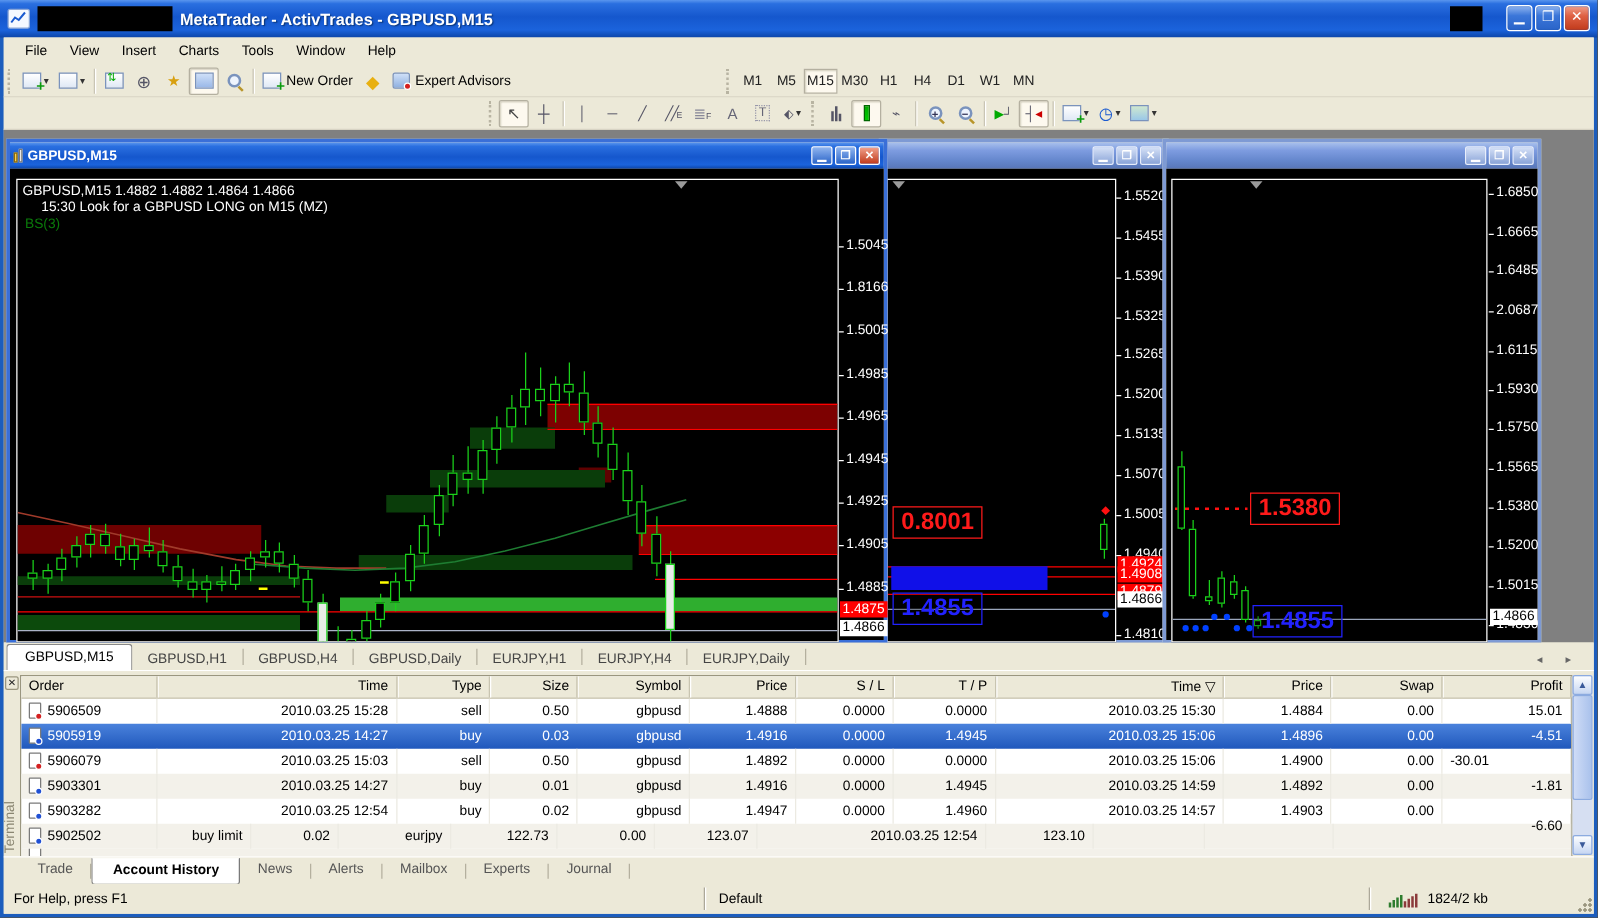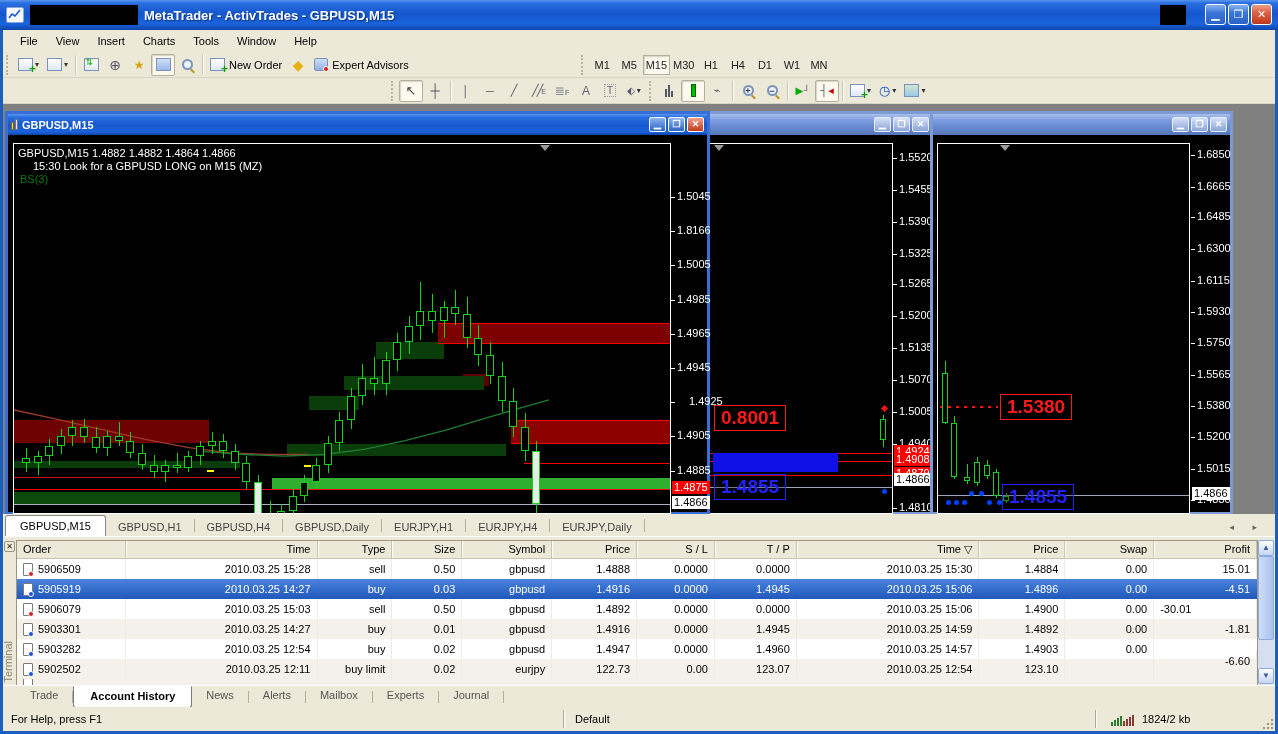--- a/index.html
+++ b/index.html
@@ -390,21 +390,21 @@
               <div class="tri" style="left: 62px;"></div>
             </div>
           <div class="axis" id="rightaxis" style="left:258px;top:8px;width:44px;height:371px">
               <div class="tick-dash" style="top: 12px;"></div>
               <div class="tick-lab" style="top: 5px;">1.6850</div>
               <div class="tick-dash" style="top: 43.635px;"></div>
               <div class="tick-lab" style="top: 36.635px;">1.6665</div>
               <div class="tick-dash" style="top: 74.415px;"></div>
               <div class="tick-lab" style="top: 67.415px;">1.6485</div>
               <div class="tick-dash" style="top: 106.05px;"></div>
-              <div class="tick-lab" style="top: 99.05px;">1.6300</div>
+              <div class="tick-lab" style="top: 99.05px;">2.0687</div>
               <div class="tick-dash" style="top: 137.685px;"></div>
               <div class="tick-lab" style="top: 130.685px;">1.6115</div>
               <div class="tick-dash" style="top: 169.32px;"></div>
               <div class="tick-lab" style="top: 162.32px;">1.5930</div>
               <div class="tick-dash" style="top: 200.1px;"></div>
               <div class="tick-lab" style="top: 193.1px;">1.5750</div>
               <div class="tick-dash" style="top: 231.735px;"></div>
               <div class="tick-lab" style="top: 224.735px;">1.5565</div>
               <div class="tick-dash" style="top: 263.37px;"></div>
               <div class="tick-lab" style="top: 256.37px;">1.5380</div>
@@ -560,21 +560,21 @@
               <div class="tick-lab" style="top: 81.2px;">1.8166</div>
               <div class="tick-dash" style="top: 122.4px;"></div>
               <div class="tick-lab" style="top: 115.4px;">1.5005</div>
               <div class="tick-dash" style="top: 156.6px;"></div>
               <div class="tick-lab" style="top: 149.6px;">1.4985</div>
               <div class="tick-dash" style="top: 190.8px;"></div>
               <div class="tick-lab" style="top: 183.8px;">1.4965</div>
               <div class="tick-dash" style="top: 225px;"></div>
               <div class="tick-lab" style="top: 218px;">1.4945</div>
               <div class="tick-dash" style="top: 259.2px;"></div>
-              <div class="tick-lab" style="top: 252.2px; margin-left: 12px;">1.4925</div>
+              <div class="tick-lab" style="top: 252.2px;">1.4925</div>
               <div class="tick-dash" style="top: 293.4px;"></div>
               <div class="tick-lab" style="top: 286.4px;">1.4905</div>
               <div class="tick-dash" style="top: 327.6px;"></div>
               <div class="tick-lab" style="top: 320.6px;">1.4885</div>
               <div class="price-tag" style="top: 337.7px; background: rgb(255, 0, 0); color: rgb(255, 255, 255);">1.4875</div>
               <div class="price-tag" style="top: 353.09px; background: rgb(255, 255, 255); color: rgb(0, 0, 0);">1.4866</div>
             </div>
         </div>
       </div>
     </div>
@@ -682,21 +682,20 @@
               <div class="td" style="width: 85px; text-align: right;">1.4947</div>
               <div class="td" style="width: 78px; text-align: right;">0.0000</div>
               <div class="td" style="width: 82px; text-align: right;">1.4960</div>
               <div class="td" style="width: 183px; text-align: right;">2010.03.25 14:57</div>
               <div class="td" style="width: 86px; text-align: right;">1.4903</div>
               <div class="td" style="width: 89px; text-align: right;">0.00</div>
               <div class="td" style="width: 103px; text-align: right; margin-top: 24px;">-6.60</div>
             </div>
             <div class="trow odd">
               <div class="td" style="width: 109px; text-align: left;"><span class="doc-ic buy"><i></i></span>5902502</div>
-              <div class="td" style="width: 192px; text-align: right;">2010.03.25 12:11</div>
               <div class="td" style="width: 75px; text-align: right;">buy limit</div>
               <div class="td" style="width: 70px; text-align: right;">0.02</div>
               <div class="td" style="width: 90px; text-align: right;">eurjpy</div>
               <div class="td" style="width: 85px; text-align: right;">122.73</div>
               <div class="td" style="width: 78px; text-align: right;">0.00</div>
               <div class="td" style="width: 82px; text-align: right;">123.07</div>
               <div class="td" style="width: 183px; text-align: right;">2010.03.25 12:54</div>
               <div class="td" style="width: 86px; text-align: right;">123.10</div>
               <div class="td" style="width: 89px; text-align: right;"></div>
               <div class="td" style="width: 103px; text-align: right;"></div>

